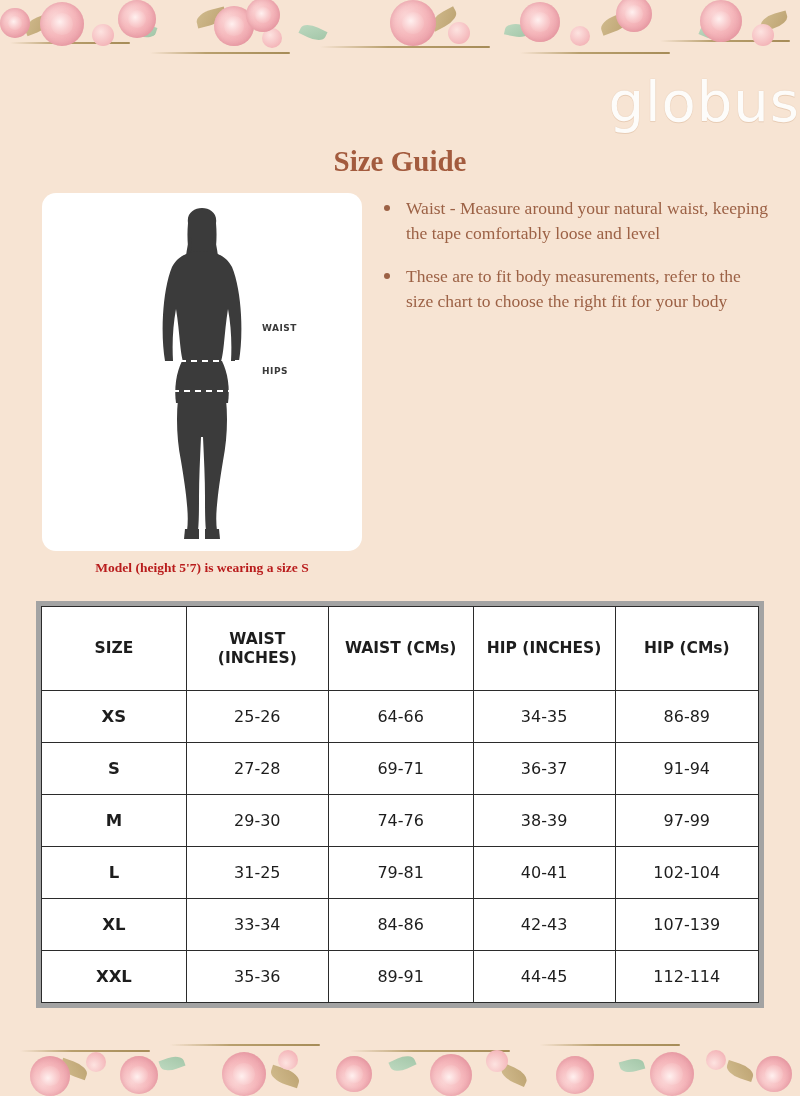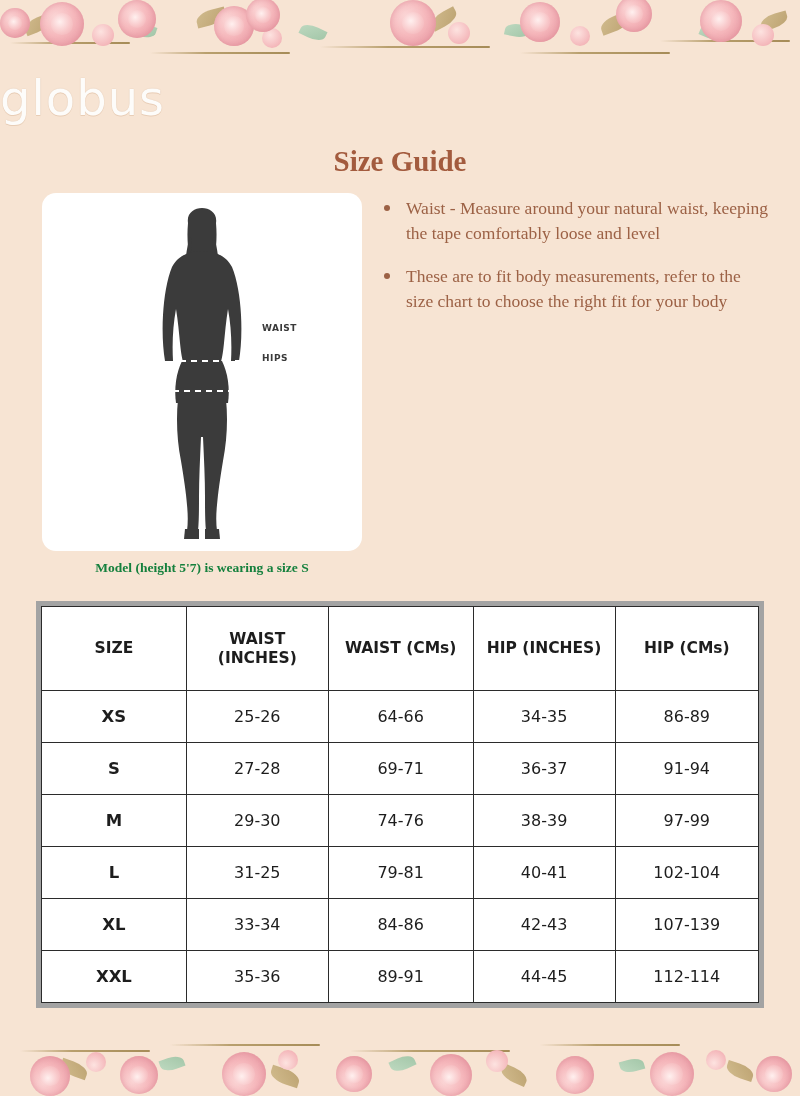--- a/index.html
+++ b/index.html
@@ -61,23 +61,23 @@
     background: linear-gradient(90deg, rgba(190,168,120,0) 0%, #b89f6d 40%, #a68c58 100%);
     border-radius: 2px;
   }
 
   
   .brand {
     position: absolute;
     top: 74px;
     left: 0;
     width: 800px;
-    text-align: left;
+    text-align: right;
     font-family: "DejaVu Sans", sans-serif;
-    font-size: 48px;
+    font-size: 56px;
     letter-spacing: 1px;
     color: #fdfcfa;
     text-shadow: 0 1px 0 #e8cdb6, 0 0 1px #d8b89d;
     font-weight: 400;
     line-height: 1;
   }
   .subtitle {
     position: absolute;
     top: 145px;
     left: 0;
@@ -100,21 +100,21 @@
     border-radius: 14px;
   }
   .caption {
     position: absolute;
     left: 42px;
     top: 560px;
     width: 320px;
     text-align: center;
     font-size: 13.5px;
     font-weight: bold;
-    color: #15803d;
+    color: #b91c1c;
     font-family: "Liberation Serif", serif;
   }
   .measure-label {
     position: absolute;
     font-family: "DejaVu Sans", sans-serif;
     font-size: 9px;
     letter-spacing: .5px;
     color: #3a3a3a;
     font-weight: bold;
   }
@@ -305,21 +305,21 @@
                C185 248 186 226 184 206 Z"></path>
 
       <path d="M143 336 L157 336 L157 346 L142 346 Z"></path>
       <path d="M163 336 L177 336 L178 346 L163 346 Z"></path>
     </g>
 
     <line x1="138" y1="168" x2="252" y2="168" stroke="#ffffff" stroke-width="2.2" stroke-dasharray="6 5"></line>
     <line x1="131" y1="198" x2="252" y2="198" stroke="#ffffff" stroke-width="2.2" stroke-dasharray="6 5"></line>
   </svg>
   <span class="measure-label" style="left:220px; top:130px;">WAIST</span>
-  <span class="measure-label" style="left:220px; top:160px;">HIPS</span>
+  <span class="measure-label" style="left:220px; top:173px;">HIPS</span>
 </div>
 <div class="caption">Model (height 5'7) is wearing a size S</div>
 
 <div class="notes">
   <div class="note">
     <span class="dot"></span>
     <span>Waist - Measure around your natural waist, keeping the tape comfortably loose and level</span>
   </div>
   <div class="note">
     <span class="dot"></span>

